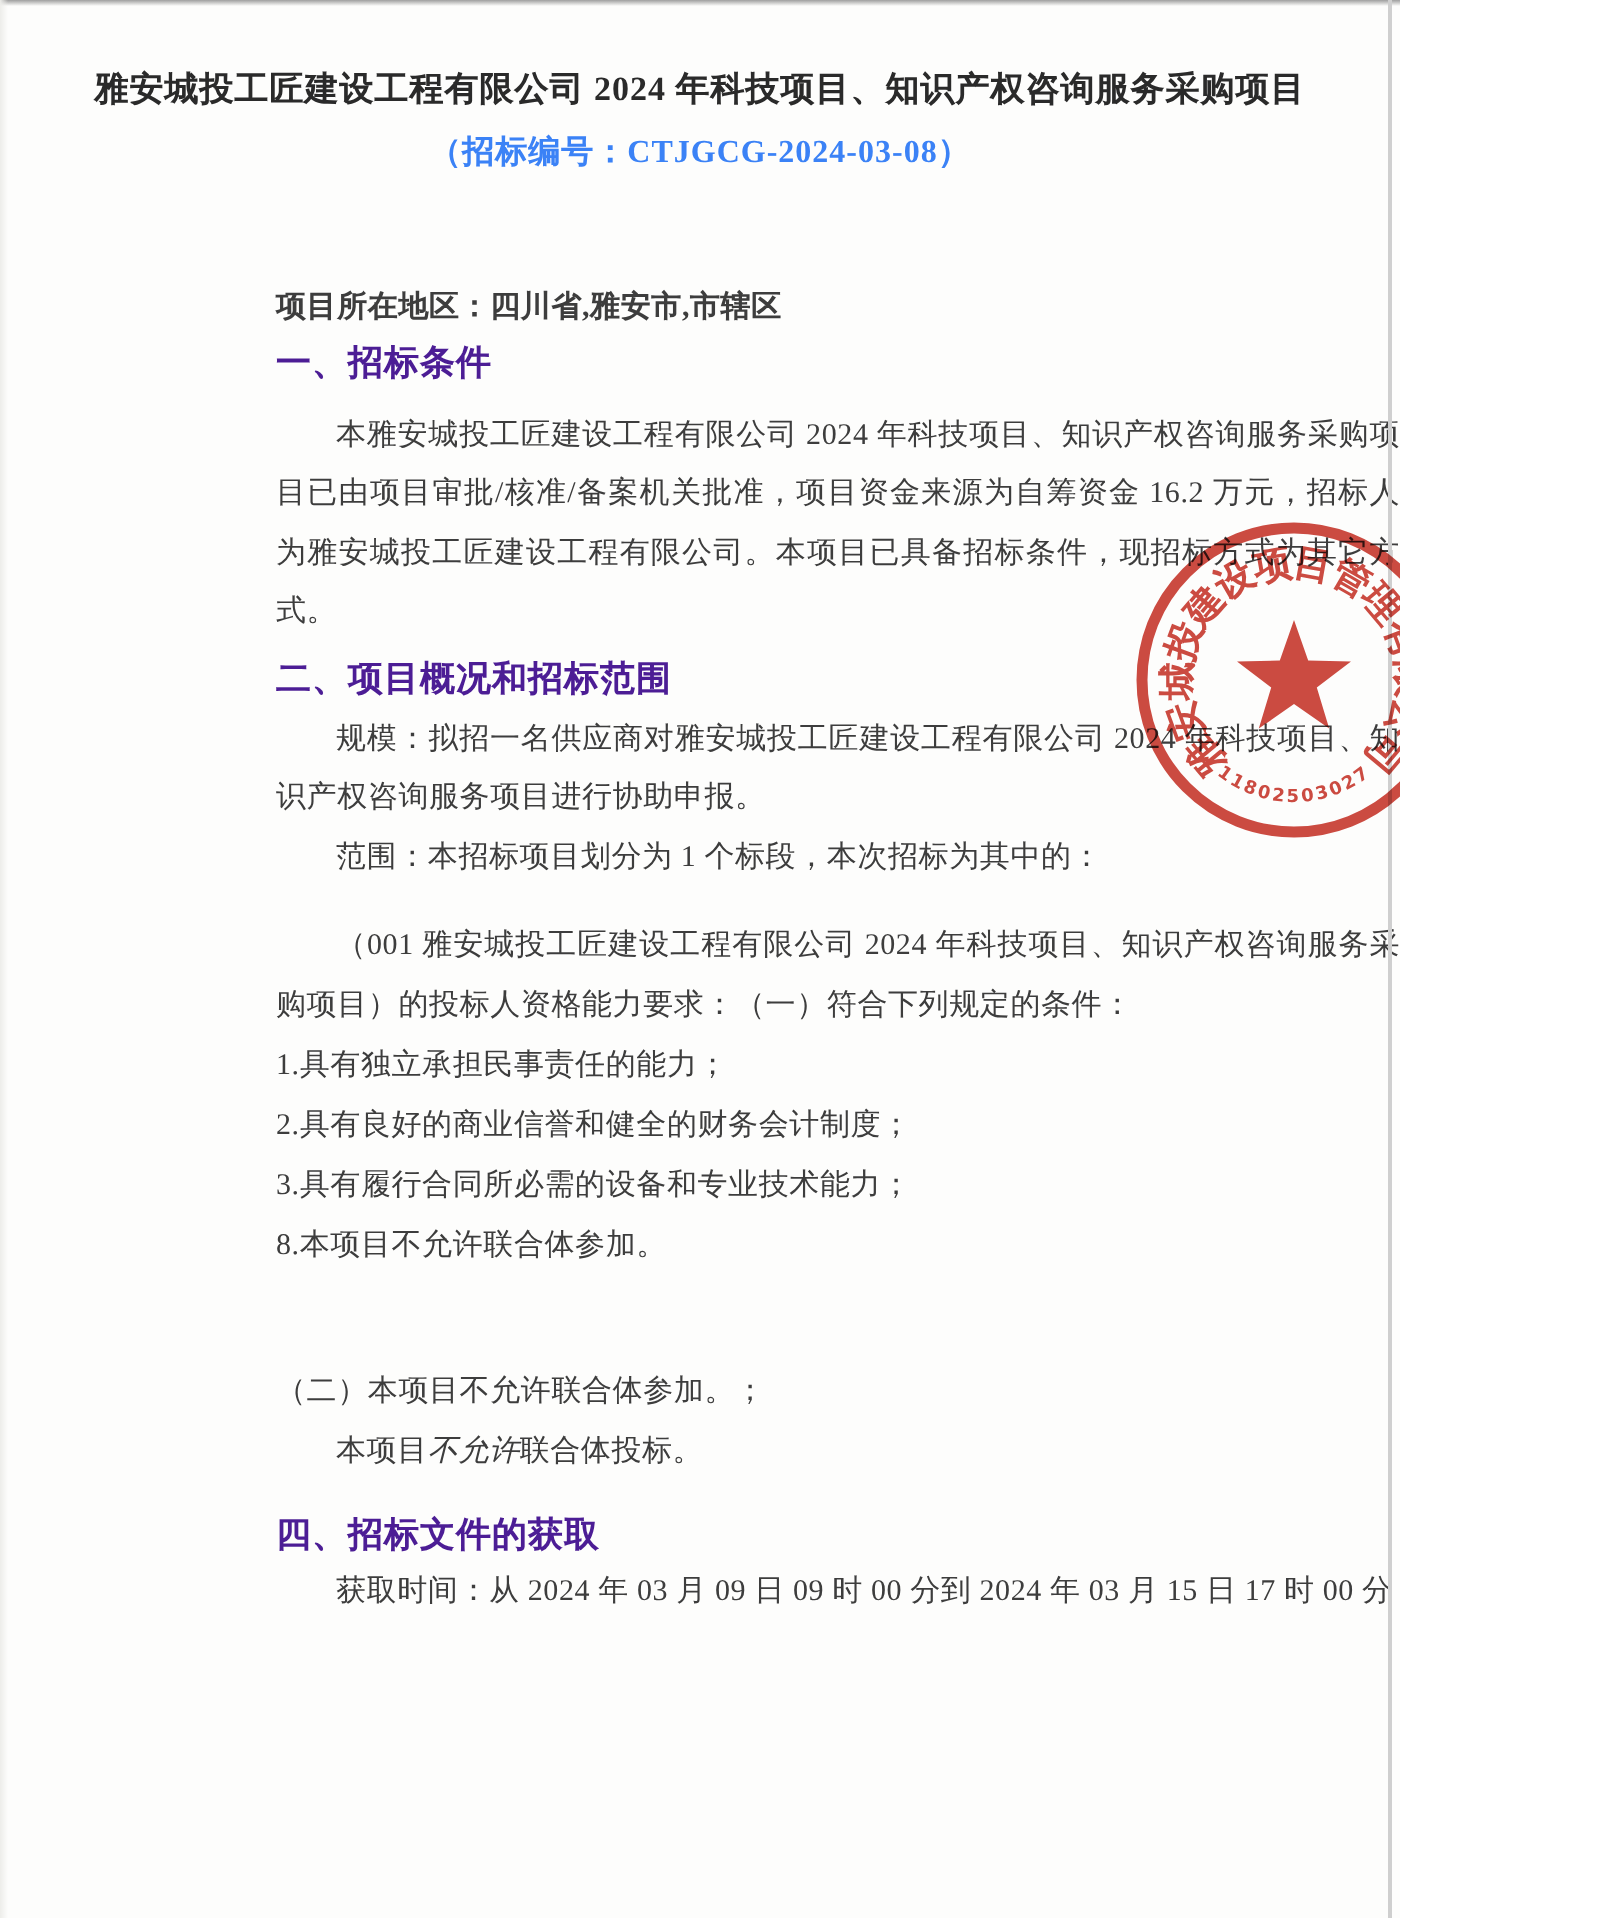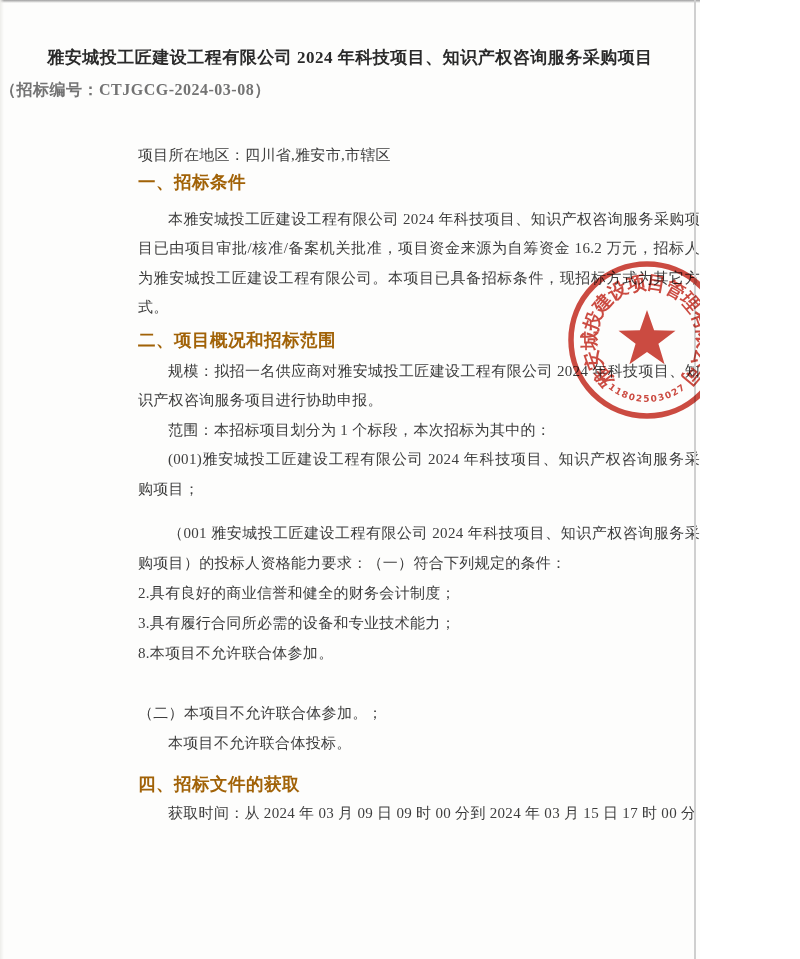--- a/index.html
+++ b/index.html
@@ -5,21 +5,21 @@
   html, body { margin: 0; padding: 0; background: #ffffff; }
   .doc {
     position: relative;
     width: 700px;
     height: 959px;
     background: #fdfdfc;
     overflow: hidden;
     font-family: "Liberation Serif", "DejaVu Serif", serif;
     color: #3d3d3d;
     box-sizing: border-box;
-    padding-top: 41px;
+    padding-top: 28px;
   }
   
   .edge-top {
     position: absolute; left: 0; top: 0; width: 100%; height: 3px;
     background: linear-gradient(#9f9f9f, rgba(160,160,160,0));
   }
   .edge-right {
     position: absolute; top: 0; right: 4px; width: 2px; height: 100%;
     background: #cfcfcf;
   }
@@ -27,50 +27,50 @@
     position: absolute; top: 0; left: 0; width: 4px; height: 100%;
     background: linear-gradient(90deg, #ededea, rgba(240,240,238,0));
   }
   .title {
     margin: 0; text-align: center;
     font-family: "Liberation Serif", "DejaVu Serif", serif;
     font-size: 17px; font-weight: bold; color: #2a2a2a;
     line-height: 33px; letter-spacing: 0.5px;
   }
   .subtitle {
-    text-align: left;
-    font-size: 16px; font-weight: bold; color: #737373;
+    text-align: center;
+    font-size: 16px; font-weight: bold; color: #3b82f6;
     line-height: 31px; letter-spacing: 0.5px;
   }
   .body-area {
     margin-left: 138px;
     width: 562px;
     font-size: 15px;
     letter-spacing: 0.3px;
     text-align: justify;
   }
   .body-area p { margin: 0; line-height: 29.5px; }
-  p.loc { margin-top: 36px; }
+  p.loc { margin-top: 48px; font-weight: bold; }
   h2.sec {
     margin: 0;
     font-family: "Liberation Sans", "DejaVu Sans", sans-serif;
-    font-size: 17.5px; font-weight: bold; color: #a16207;
+    font-size: 17.5px; font-weight: bold; color: #4c1d95;
     line-height: 30px; letter-spacing: 0.5px;
   }
   h2.sec-1 { margin-top: -4px; }
   h2.sec-2 { margin-top: 2px; }
   h2.sec-3 { margin-top: -3px; }
   h2.sec-4 { margin-top: 11px; }
   p.indent { text-indent: 2em; }
   p.s1-body { margin-top: 8px; }
   p.s2-scale { margin-top: 2px; }
   p.s3-intro { margin-top: 15px; }
   p.item { line-height: 30px; }
-  p.clause2 { margin-top: 31px; }
-  .em { }
+  p.clause2 { margin-top: 44px; }
+  .em { font-style: italic; }
   .seal {
     position: absolute;
     left: 562px; top: 255px;
     width: 170px; height: 170px;
     mix-blend-mode: multiply;
     opacity: 0.9;
   }
   .seal-company-text {
     font-family: "DejaVu Sans", "Liberation Sans", sans-serif;
     font-size: 19px; font-weight: bold; letter-spacing: 1.2px;
@@ -93,23 +93,23 @@
 
   <div class="body-area">
     <p class="loc">项目所在地区：四川省,雅安市,市辖区</p>
 
     <h2 class="sec sec-1">一、招标条件</h2>
     <p class="indent s1-body">本雅安城投工匠建设工程有限公司 2024 年科技项目、知识产权咨询服务采购项目已由项目审批/核准/备案机关批准，项目资金来源为自筹资金 16.2 万元，招标人为雅安城投工匠建设工程有限公司。本项目已具备招标条件，现招标方式为其它方式。</p>
 
     <h2 class="sec sec-2">二、项目概况和招标范围</h2>
     <p class="indent s2-scale">规模：拟招一名供应商对雅安城投工匠建设工程有限公司 2024 年科技项目、知识产权咨询服务项目进行协助申报。</p>
     <p class="indent">范围：本招标项目划分为 1 个标段，本次招标为其中的：</p>
-    <p class="indent">(001)雅安城投工匠建设工程有限公司 2024 年科技项目、知识产权咨询服务采购项目；</p>
 
     <p class="indent s3-intro">（001 雅安城投工匠建设工程有限公司 2024 年科技项目、知识产权咨询服务采购项目）的投标人资格能力要求：（一）符合下列规定的条件：</p>
+    <p class="item">1.具有独立承担民事责任的能力；</p>
     <p class="item">2.具有良好的商业信誉和健全的财务会计制度；</p>
     <p class="item">3.具有履行合同所必需的设备和专业技术能力；</p>
     <p class="item">8.本项目不允许联合体参加。</p>
     <p class="clause2">（二）本项目不允许联合体参加。；</p>
     <p class="indent"><span>本项目</span><span class="em">不允许</span><span>联合体投标。</span></p>
 
     <h2 class="sec sec-4">四、招标文件的获取</h2>
     <p class="indent s4-time">获取时间：从 2024 年 03 月 09 日  09 时 00 分到 2024 年 03 月 15 日  17 时 00 分</p>
   </div>
 

